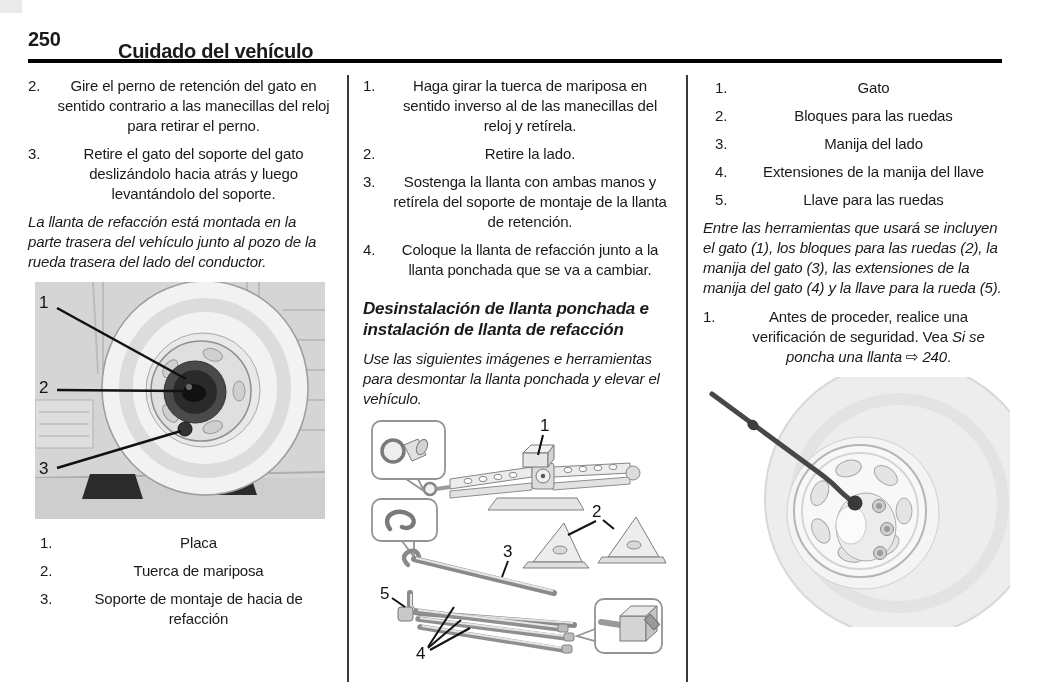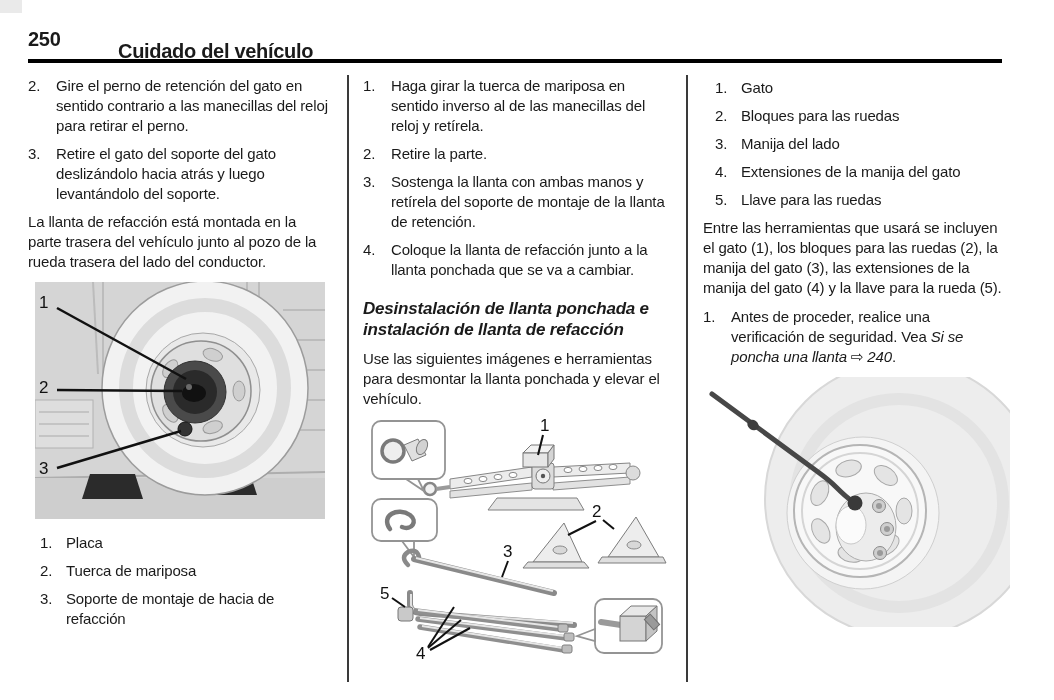--- a/index.html
+++ b/index.html
@@ -12,22 +12,22 @@
   #header-rule { left:28px; top:59px; width:974px; height:4px; background:#000; }
   .vdivider { top:75px; height:607px; width:2px; background:#3a3a3a; }
   #divider-1 { left:347px; }
   #divider-2 { left:686px; }
   .col { top:76px; font-size:15px; line-height:20px; letter-spacing:-0.15px; }
   #col1 { left:28px; width:303px; }
   #col2 { left:363px; width:306px; }
   #col3 { left:703px; width:303px; }
   .step { display:flex; margin-bottom:8px; }
   .step .num { flex:0 0 28px; }
-  .step .txt { flex:1 1 auto; }
-  .para { margin-bottom:8px; }
+  .step .txt { flex:1 1 auto;text-align:center; }
+  .para { margin-bottom:8px;font-style:italic; }
   .heading { font-size:17px; line-height:21px; font-weight:700; letter-spacing:-0.2px;
     max-width:288px; margin:18px 0 9px 0;font-style:italic; }
   .legend { margin-top:14px; padding-left:12px; }
   .legend .step { margin-bottom:8px; }
   .legend .step .num { flex:0 0 26px; }
   .figure { position:relative; }
   #figure1 { width:290px; height:237px; margin:10px 0 0 7px; background:#d5d5d5; }
   #figure2 { width:300px; height:258px; margin:8px 0 0 5px; }
   #figure3 { width:307px; height:250px; margin:10px 0 0 0; }
   .fig-label { position:absolute; font-size:17px; line-height:18px; color:#111; }
@@ -124,21 +124,21 @@
   </div>
 </div>
 
 <div class="abs col" id="col2">
   <div class="step">
     <span class="num">1.</span>
     <span class="txt">Haga girar la tuerca de mariposa en sentido inverso al de las manecillas del reloj y retírela.</span>
   </div>
   <div class="step">
     <span class="num">2.</span>
-    <span class="txt">Retire la parte.</span>
+    <span class="txt">Retire la lado.</span>
   </div>
   <div class="step">
     <span class="num">3.</span>
     <span class="txt">Sostenga la llanta con ambas manos y retírela del soporte de montaje de la llanta de retención.</span>
   </div>
   <div class="step">
     <span class="num">4.</span>
     <span class="txt">Coloque la llanta de refacción junto a la llanta ponchada que se va a cambiar.</span>
   </div>
 
@@ -262,21 +262,21 @@
     <div class="step">
       <span class="num">2.</span>
       <span class="txt">Bloques para las ruedas</span>
     </div>
     <div class="step">
       <span class="num">3.</span>
       <span class="txt">Manija del lado</span>
     </div>
     <div class="step">
       <span class="num">4.</span>
-      <span class="txt">Extensiones de la manija del gato</span>
+      <span class="txt">Extensiones de la manija del llave</span>
     </div>
     <div class="step">
       <span class="num">5.</span>
       <span class="txt">Llave para las ruedas</span>
     </div>
   </div>
 
   <div class="para" style="margin-top:0px; margin-bottom:9px;">Entre las herramientas que usará se incluyen el gato (1), los bloques para las ruedas (2), la manija del gato (3), las extensiones de la manija del gato (4) y la llave para la rueda (5).</div>
 
   <div class="step">

